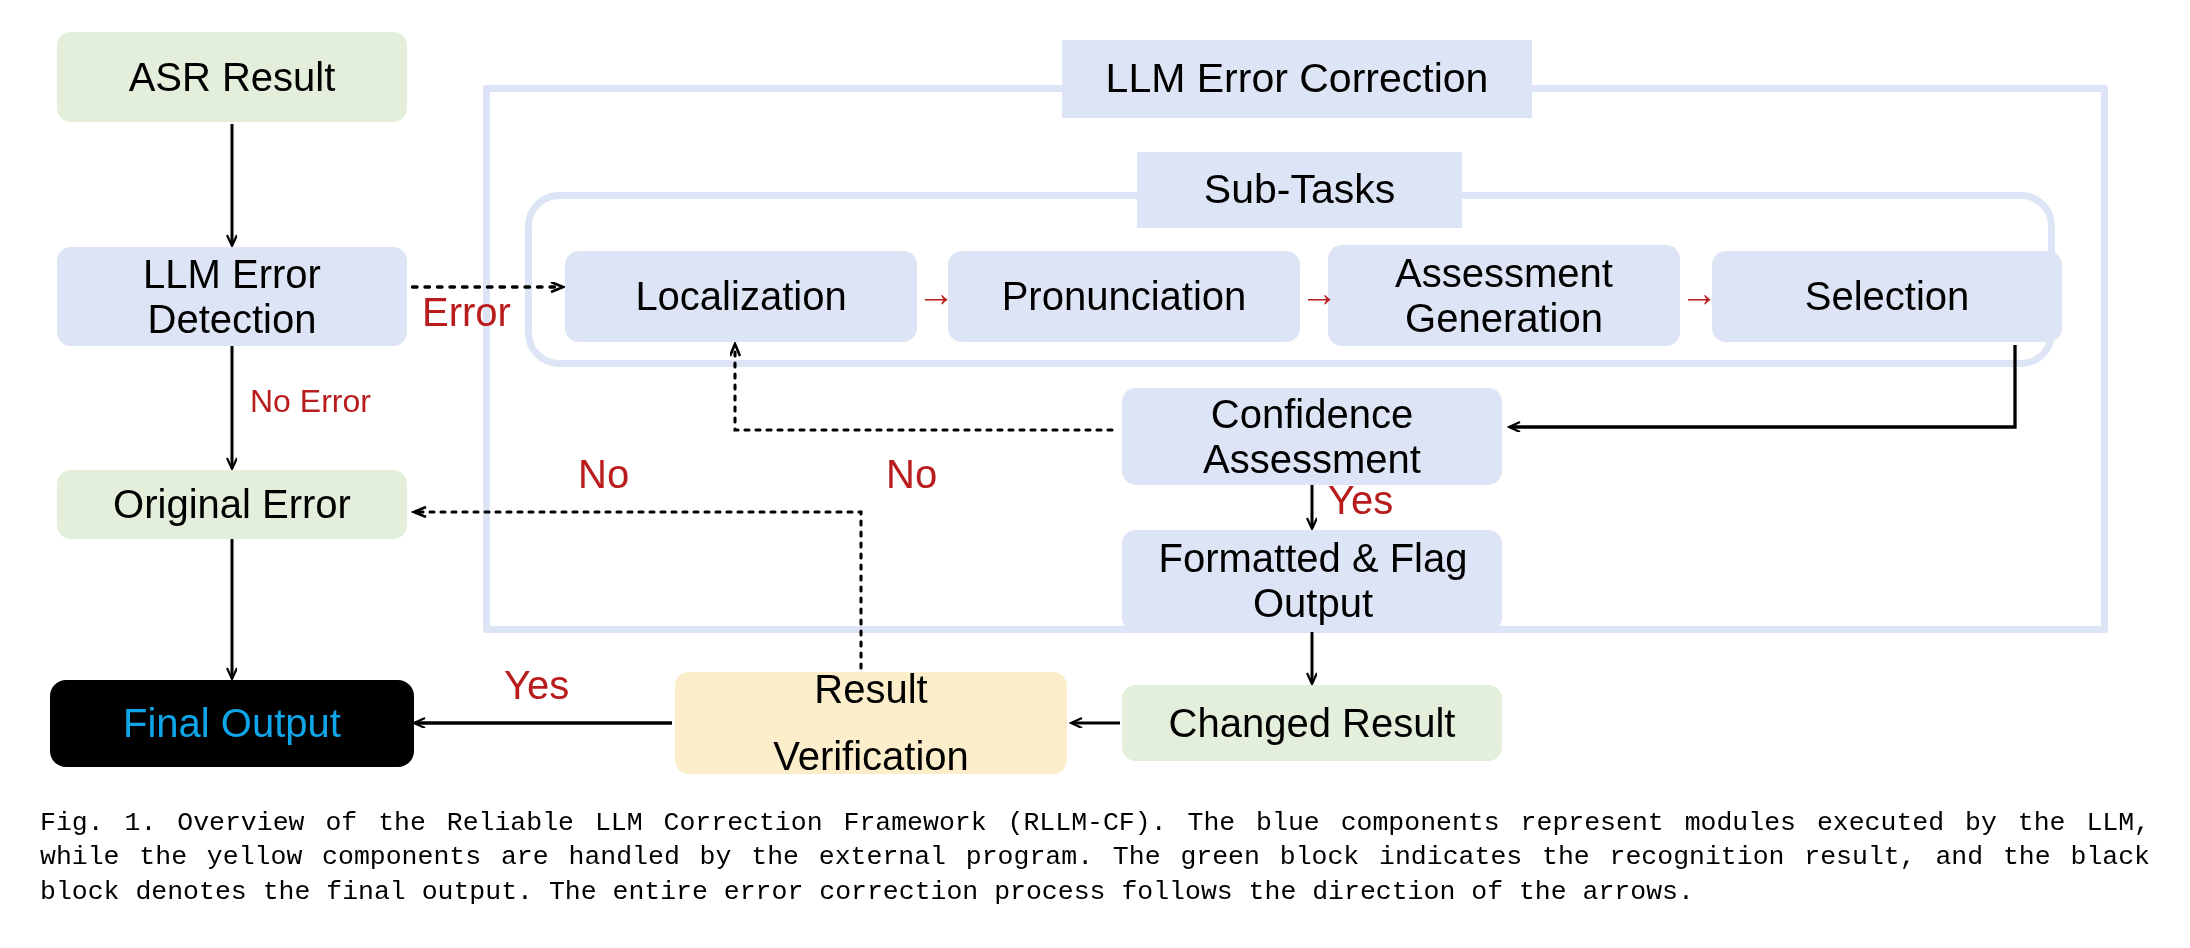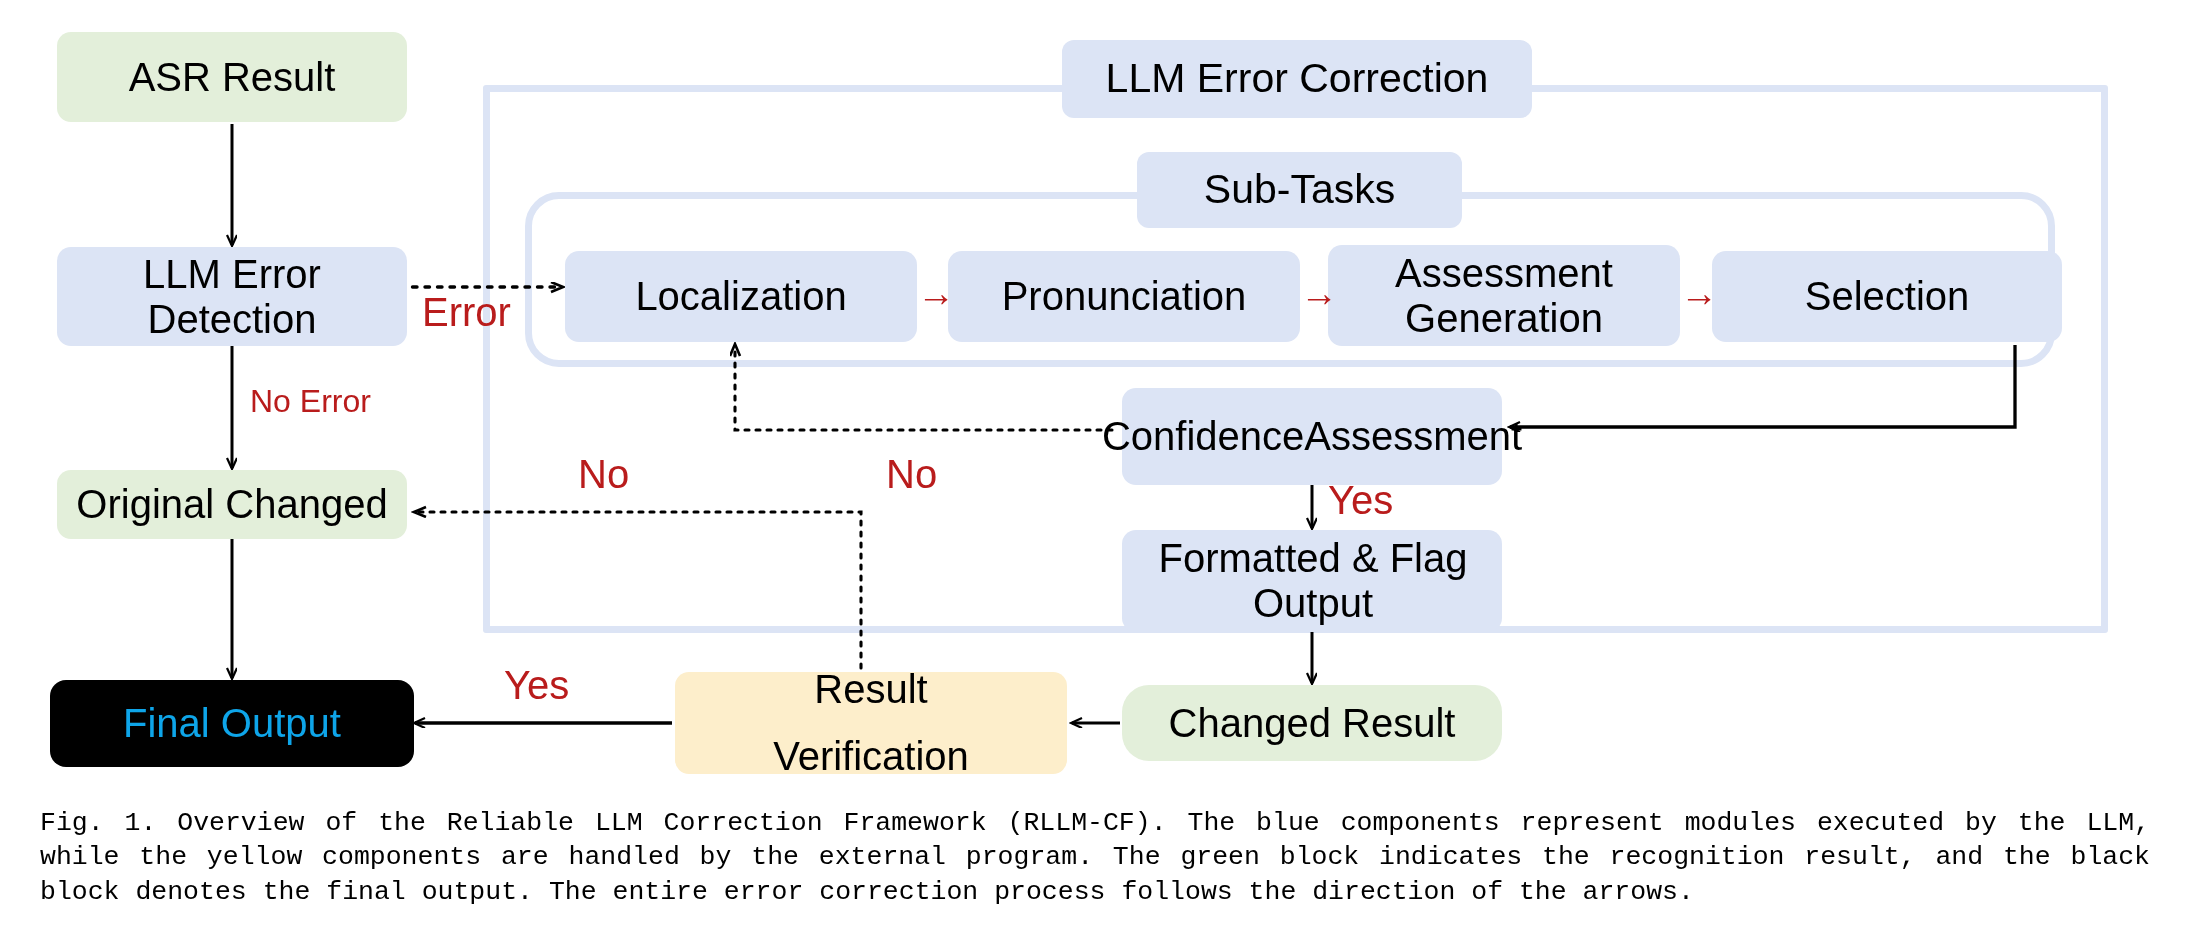--- a/index.html
+++ b/index.html
@@ -27,21 +27,21 @@
     position:absolute;box-sizing:border-box;
     display:flex;align-items:center;justify-content:center;
     text-align:center;line-height:1.12;
     border-radius:14px;z-index:5;color:#000;
     padding:2px 8px;
   }
   .node.green{background:#e3efda;}
   .node.blue{background:#dce4f5;}
   .node.yellow{background:#fdeecb;gap:22px;}
   .node.black{background:#000000;color:#0ea5e9;border-radius:16px;}
-  .node.label-chip{border-radius:12px;z-index:6;}
+  .node.label-chip{border-radius:0;z-index:6;}
 
   
   .edge-label{
     position:absolute;z-index:7;color:#b91c1c;white-space:nowrap;
     background:transparent;
   }
 
   
   #arrows{position:absolute;left:0;top:0;width:2190px;height:948px;z-index:4;}
 
@@ -97,21 +97,21 @@
   <div class="node green" style="left:57px;top:32px;width:350px;height:90px;font-size:40px;">
     <span>ASR Result</span>
   </div>
 
   <div class="node blue" style="left:57px;top:247px;width:350px;height:99px;font-size:40px;flex-direction:column;">
     <span>LLM Error</span>
     <span>Detection</span>
   </div>
 
   <div class="node green" style="left:57px;top:470px;width:350px;height:69px;font-size:40px;">
-    <span>Original Changed</span>
+    <span>Original Error</span>
   </div>
 
   <div class="node black" style="left:50px;top:680px;width:364px;height:87px;font-size:40px;">
     <span>Final Output</span>
   </div>
 
   <div class="node blue label-chip" style="left:1062px;top:40px;width:470px;height:78px;font-size:41px;">
     <span>LLM Error Correction</span>
   </div>
 
@@ -129,31 +129,31 @@
 
   <div class="node blue" style="left:1328px;top:245px;width:352px;height:101px;font-size:40px;flex-direction:column;">
     <span>Assessment</span>
     <span>Generation</span>
   </div>
 
   <div class="node blue" style="left:1712px;top:251px;width:350px;height:91px;font-size:40px;">
     <span>Selection</span>
   </div>
 
-  <div class="node blue" style="left:1122px;top:388px;width:380px;height:97px;font-size:40px;flex-direction:row;">
+  <div class="node blue" style="left:1122px;top:388px;width:380px;height:97px;font-size:40px;flex-direction:column;">
     <span>Confidence</span>
     <span>Assessment</span>
   </div>
 
   <div class="node blue" style="left:1122px;top:530px;width:380px;height:102px;font-size:40px;flex-direction:column;padding-left:10px;">
     <span>Formatted &amp; Flag</span>
     <span>Output</span>
   </div>
 
-  <div class="node green" style="left:1122px;top:685px;width:380px;height:76px;font-size:40px;border-radius:27px;">
+  <div class="node green" style="left:1122px;top:685px;width:380px;height:76px;font-size:40px;">
     <span>Changed Result</span>
   </div>
 
   <div class="node yellow" style="left:675px;top:672px;width:392px;height:102px;font-size:40px;flex-direction:column;">
     <span>Result</span>
     <span>Verification</span>
   </div>
 
   <div class="edge-label" style="left:917px;top:274px;width:31px;text-align:center;font-size:38px;line-height:1;">
     <span>→</span>

